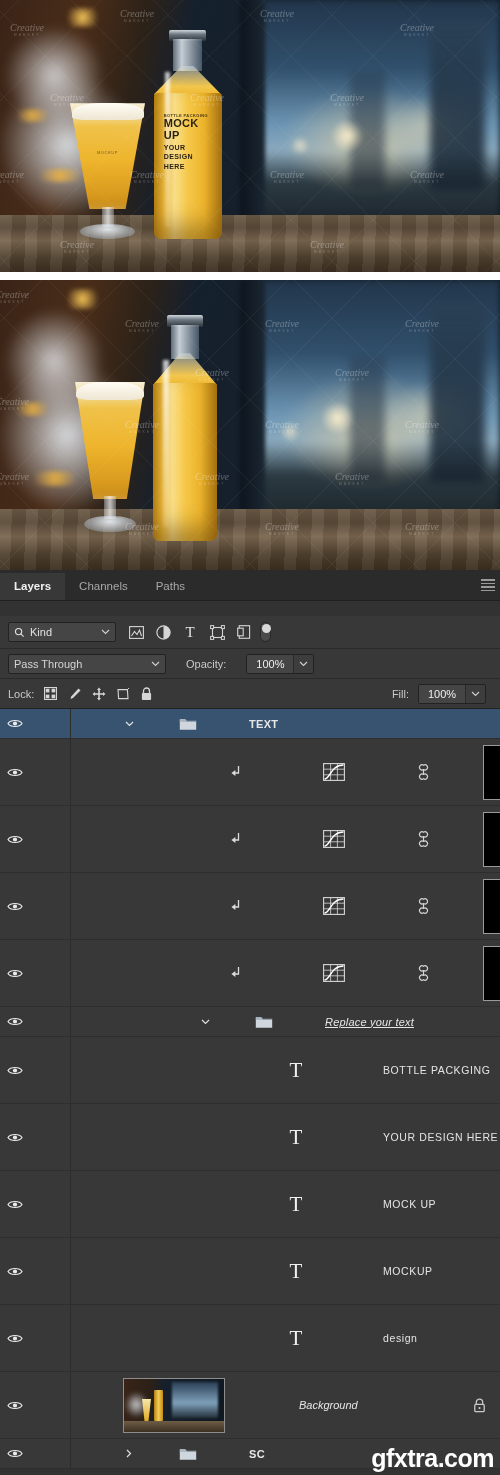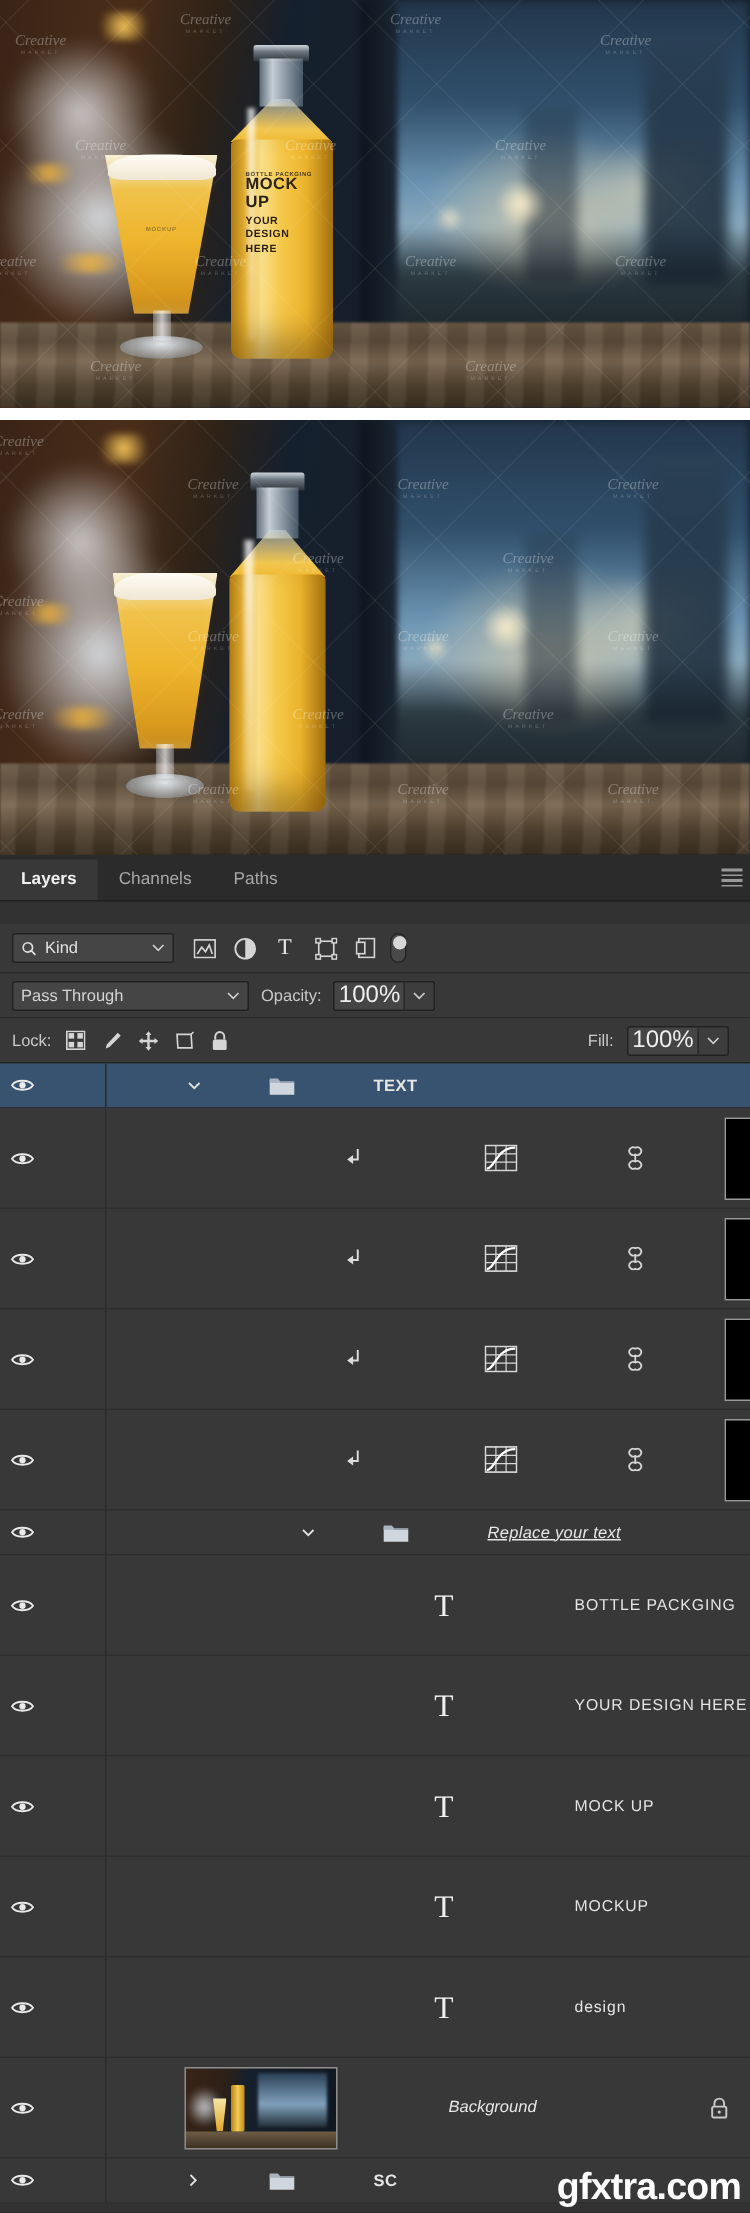--- a/index.html
+++ b/index.html
@@ -197,34 +197,34 @@
     margin-left: 8px; width: 11px; height: 20px; border-radius: 6px;
     background: #4a4a4a; border: 1px solid #262626; position: relative;
   }
   .toggle-pill::after {
     content: ""; position: absolute; left: 1px; top: 1px;
     width: 9px; height: 9px; border-radius: 50%; background: #d8d8d8;
   }
 
   .moderow {
     display: flex; align-items: center; height: 30px; padding: 0 8px;
-    background: #383838; border-bottom: 1px solid #2a2a2a; gap: 8px;
+    background: #383838; border-bottom: 1px solid #2a2a2a; gap: 20px;
   }
   .blend-select {
     display: flex; align-items: center; width: 158px; height: 20px; padding: 0 5px;
     background: #454545; border: 1px solid #222; border-radius: 2px; font-size: 11px;
   }
   .blend-select .lbl { flex: 1; }
   .fld-label { font-size: 11px; color: #c9c9c9; }
   .numfield {
     display: flex; align-items: stretch; height: 20px;
     border: 1px solid #222; border-radius: 2px; overflow: hidden;
   }
   .numfield .val {
-    width: 46px; background: #454545; color: #efefef; font-size: 16px;
+    width: 46px; background: #454545; color: #efefef; font-size: 11px;
     display: flex; align-items: center; justify-content: center;
   }
   .numfield .arrow {
     width: 20px; background: #3d3d3d; border-left: 1px solid #2a2a2a;
     display: flex; align-items: center; justify-content: center;
   }
 
   .lockrow {
     display: flex; align-items: center; height: 30px; padding: 0 8px;
     background: #383838; border-bottom: 1px solid #222; gap: 9px;

